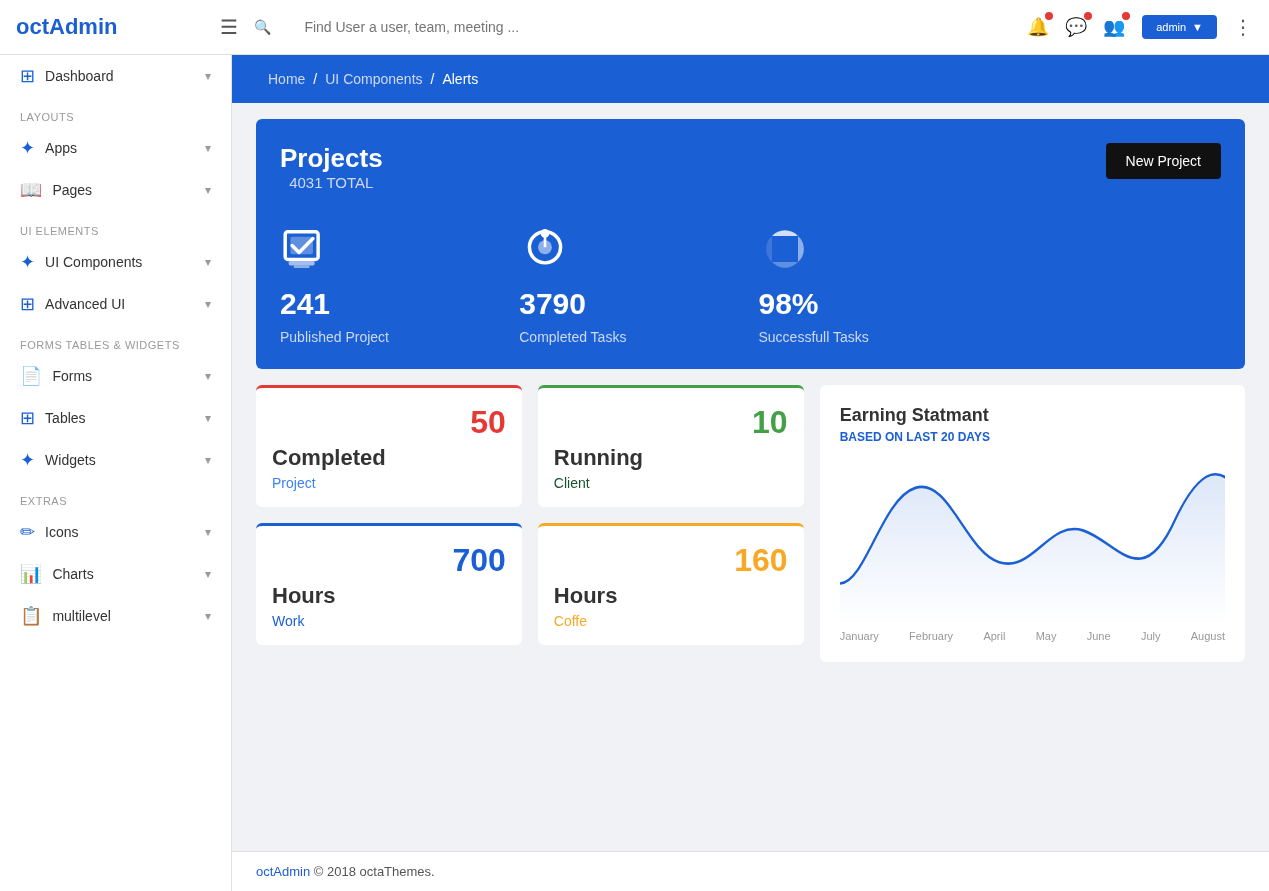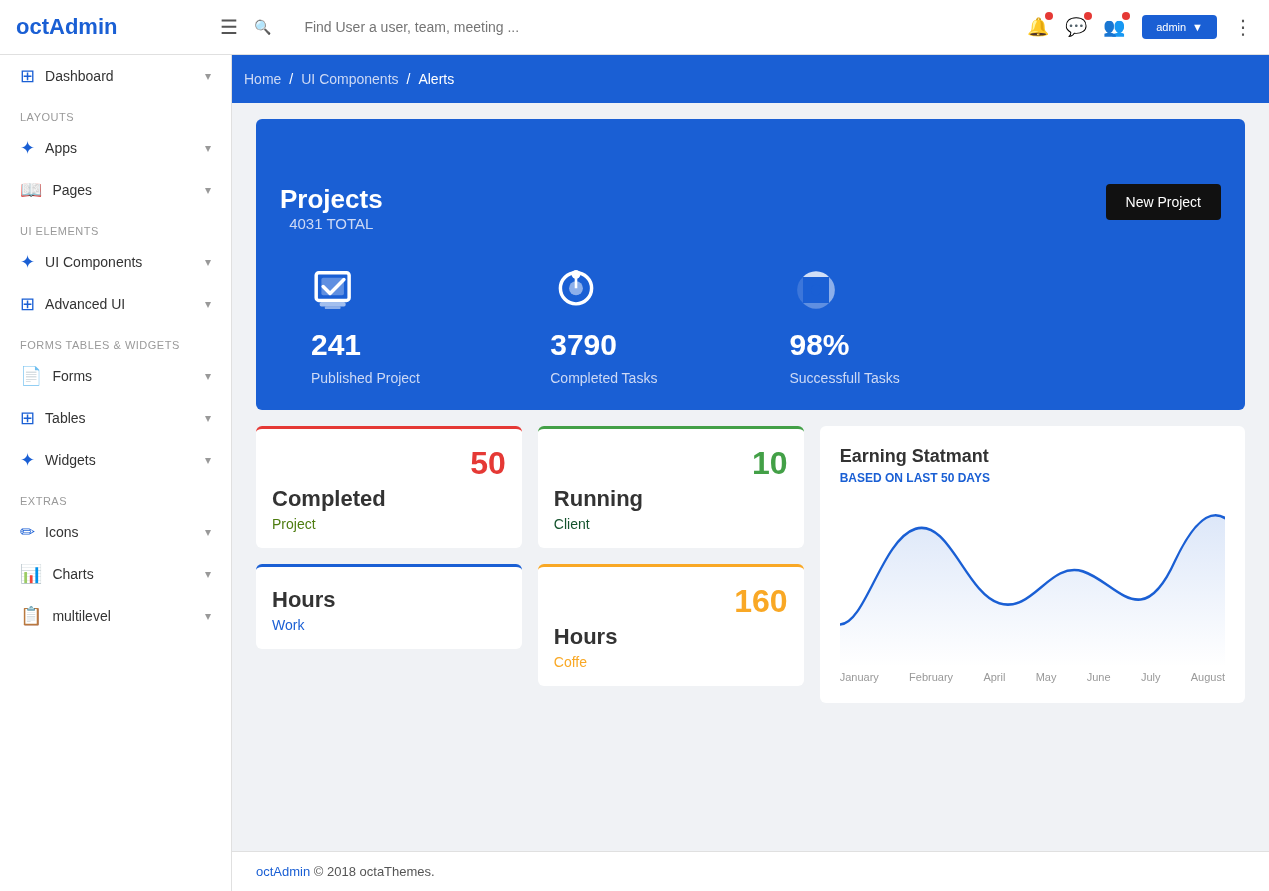--- a/index.html
+++ b/index.html
@@ -122,21 +122,21 @@
       overflow-y: auto;
       padding: 0;
       display: flex;
       flex-direction: column;
     }
 
     
     .breadcrumb {
       background: #1a5fd4;
       color: #fff;
-      padding: 16px 12px;
+      padding: 16px 36px;
       font-size: 14px;
       display: flex;
       align-items: center;
       gap: 8px;
       flex-shrink: 0;
     }
     .breadcrumb a { color: #cdd9f5; text-decoration: none; }
     .breadcrumb span { color: #fff; font-weight: 500; }
 
     
@@ -151,21 +151,20 @@
       border-radius: 6px;
       padding: 24px;
       color: #fff;
       margin-bottom: 16px;
     }
     .projects-card-header {
       display: flex;
       justify-content: space-between;
       align-items: flex-start;
       margin-bottom: 4px;
-      margin-top: 41px;
     }
     .projects-title { font-size: 26px; font-weight: 700; }
     .projects-total { font-size: 15px; color: #cdd9f5; margin-bottom: 28px; text-align: center; }
     .new-project-btn {
       background: #111;
       color: #fff;
       border: none;
       border-radius: 4px;
       padding: 10px 20px;
       font-size: 14px;
@@ -173,21 +172,20 @@
     }
     .projects-stats {
       display: grid;
       grid-template-columns: repeat(4, 1fr);
       gap: 16px;
     }
     .project-stat {
       display: flex;
       flex-direction: column;
       gap: 8px;
-      margin-left: 31px;
     }
     .project-stat-value { font-size: 30px; font-weight: 700; }
     .project-stat-label { font-size: 14px; color: #cdd9f5; }
 
     
     .icon-svg { width: 52px; height: 52px; fill: #fff; margin-bottom: 4px; }
 
     
     .bottom-section {
       display: grid;
@@ -225,21 +223,21 @@
     .stat-card-title {
       font-size: 22px;
       font-weight: 600;
       color: #333;
       margin-top: 4px;
     }
     .stat-card-sub {
       font-size: 14px;
       margin-top: 4px;
     }
-    .stat-card-sub.red { color: #4d7c0f; }
+    .stat-card-sub.red { color: #3b82f6; }
     .stat-card-sub.green { color: #14532d; }
     .stat-card-sub.blue { color: #1a5fd4; }
     .stat-card-sub.amber { color: #f9a825; }
 
     
     .earning-card {
       background: #fff;
       border-radius: 6px;
       padding: 20px;
     }
@@ -446,41 +444,42 @@
 
       <div class="bottom-section">
 
         <div class="stat-cards-col">
           <div class="stat-card red">
             <div class="stat-card-number red">50</div>
             <div class="stat-card-title">Completed</div>
             <div class="stat-card-sub red">Project</div>
           </div>
           <div class="stat-card blue">
+            <div class="stat-card-number blue">700</div>
             <div class="stat-card-title">Hours</div>
             <div class="stat-card-sub blue">Work</div>
           </div>
         </div>
 
         <div class="stat-cards-col">
           <div class="stat-card green">
             <div class="stat-card-number green">10</div>
             <div class="stat-card-title">Running</div>
             <div class="stat-card-sub green">Client</div>
           </div>
           <div class="stat-card amber">
             <div class="stat-card-number amber">160</div>
             <div class="stat-card-title">Hours</div>
             <div class="stat-card-sub amber">Coffe</div>
           </div>
         </div>
 
         <div class="earning-card">
           <div class="earning-title">Earning Statmant</div>
-          <div class="earning-subtitle">BASED ON LAST 50 DAYS</div>
+          <div class="earning-subtitle">BASED ON LAST 20 DAYS</div>
           <div class="chart-area">
             <svg viewBox="0 0 460 160" preserveAspectRatio="none">
               <defs>
                 <linearGradient id="chartGrad" x1="0" y1="0" x2="0" y2="1">
                   <stop offset="0%" stop-color="#1a5fd4" stop-opacity="0.15"></stop>
                   <stop offset="100%" stop-color="#1a5fd4" stop-opacity="0"></stop>
                 </linearGradient>
               </defs>
 
               <path d="M0,120 C30,120 50,40 90,30 C130,20 150,90 190,100 C230,110 250,60 290,70 C330,80 360,130 400,60 C430,10 450,15 460,20 L460,160 L0,160 Z" fill="url(#chartGrad)"></path>

